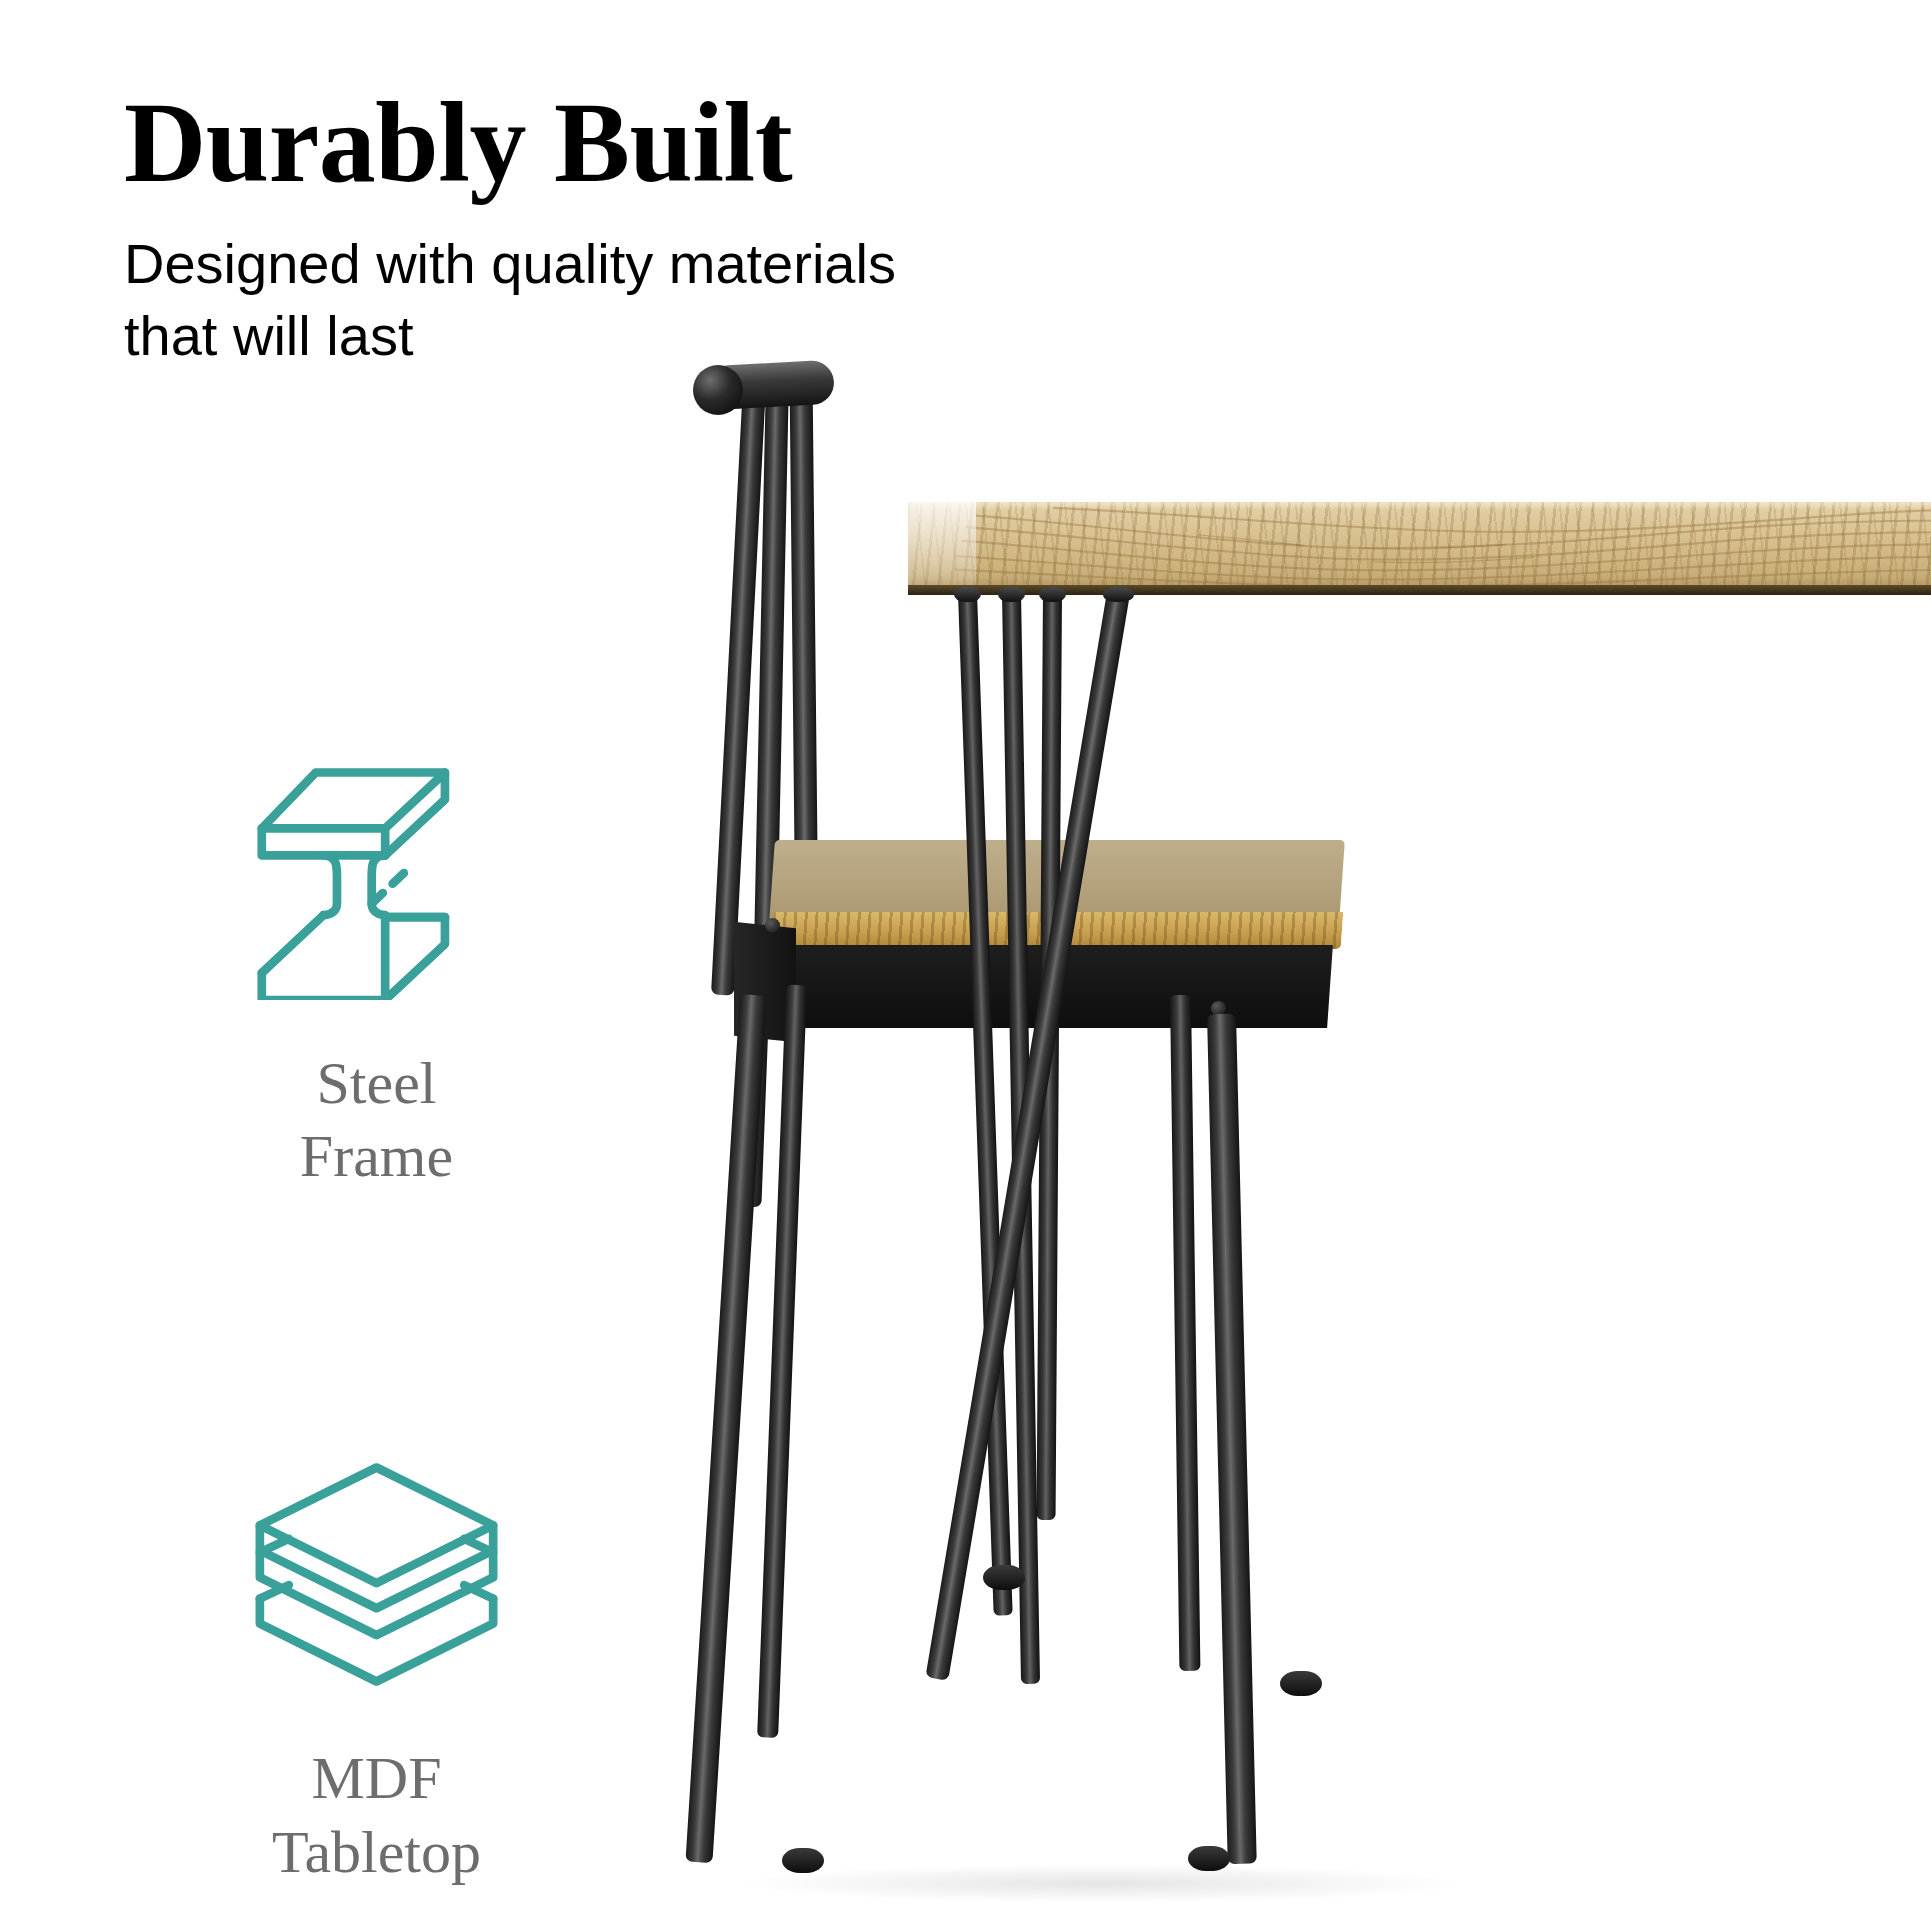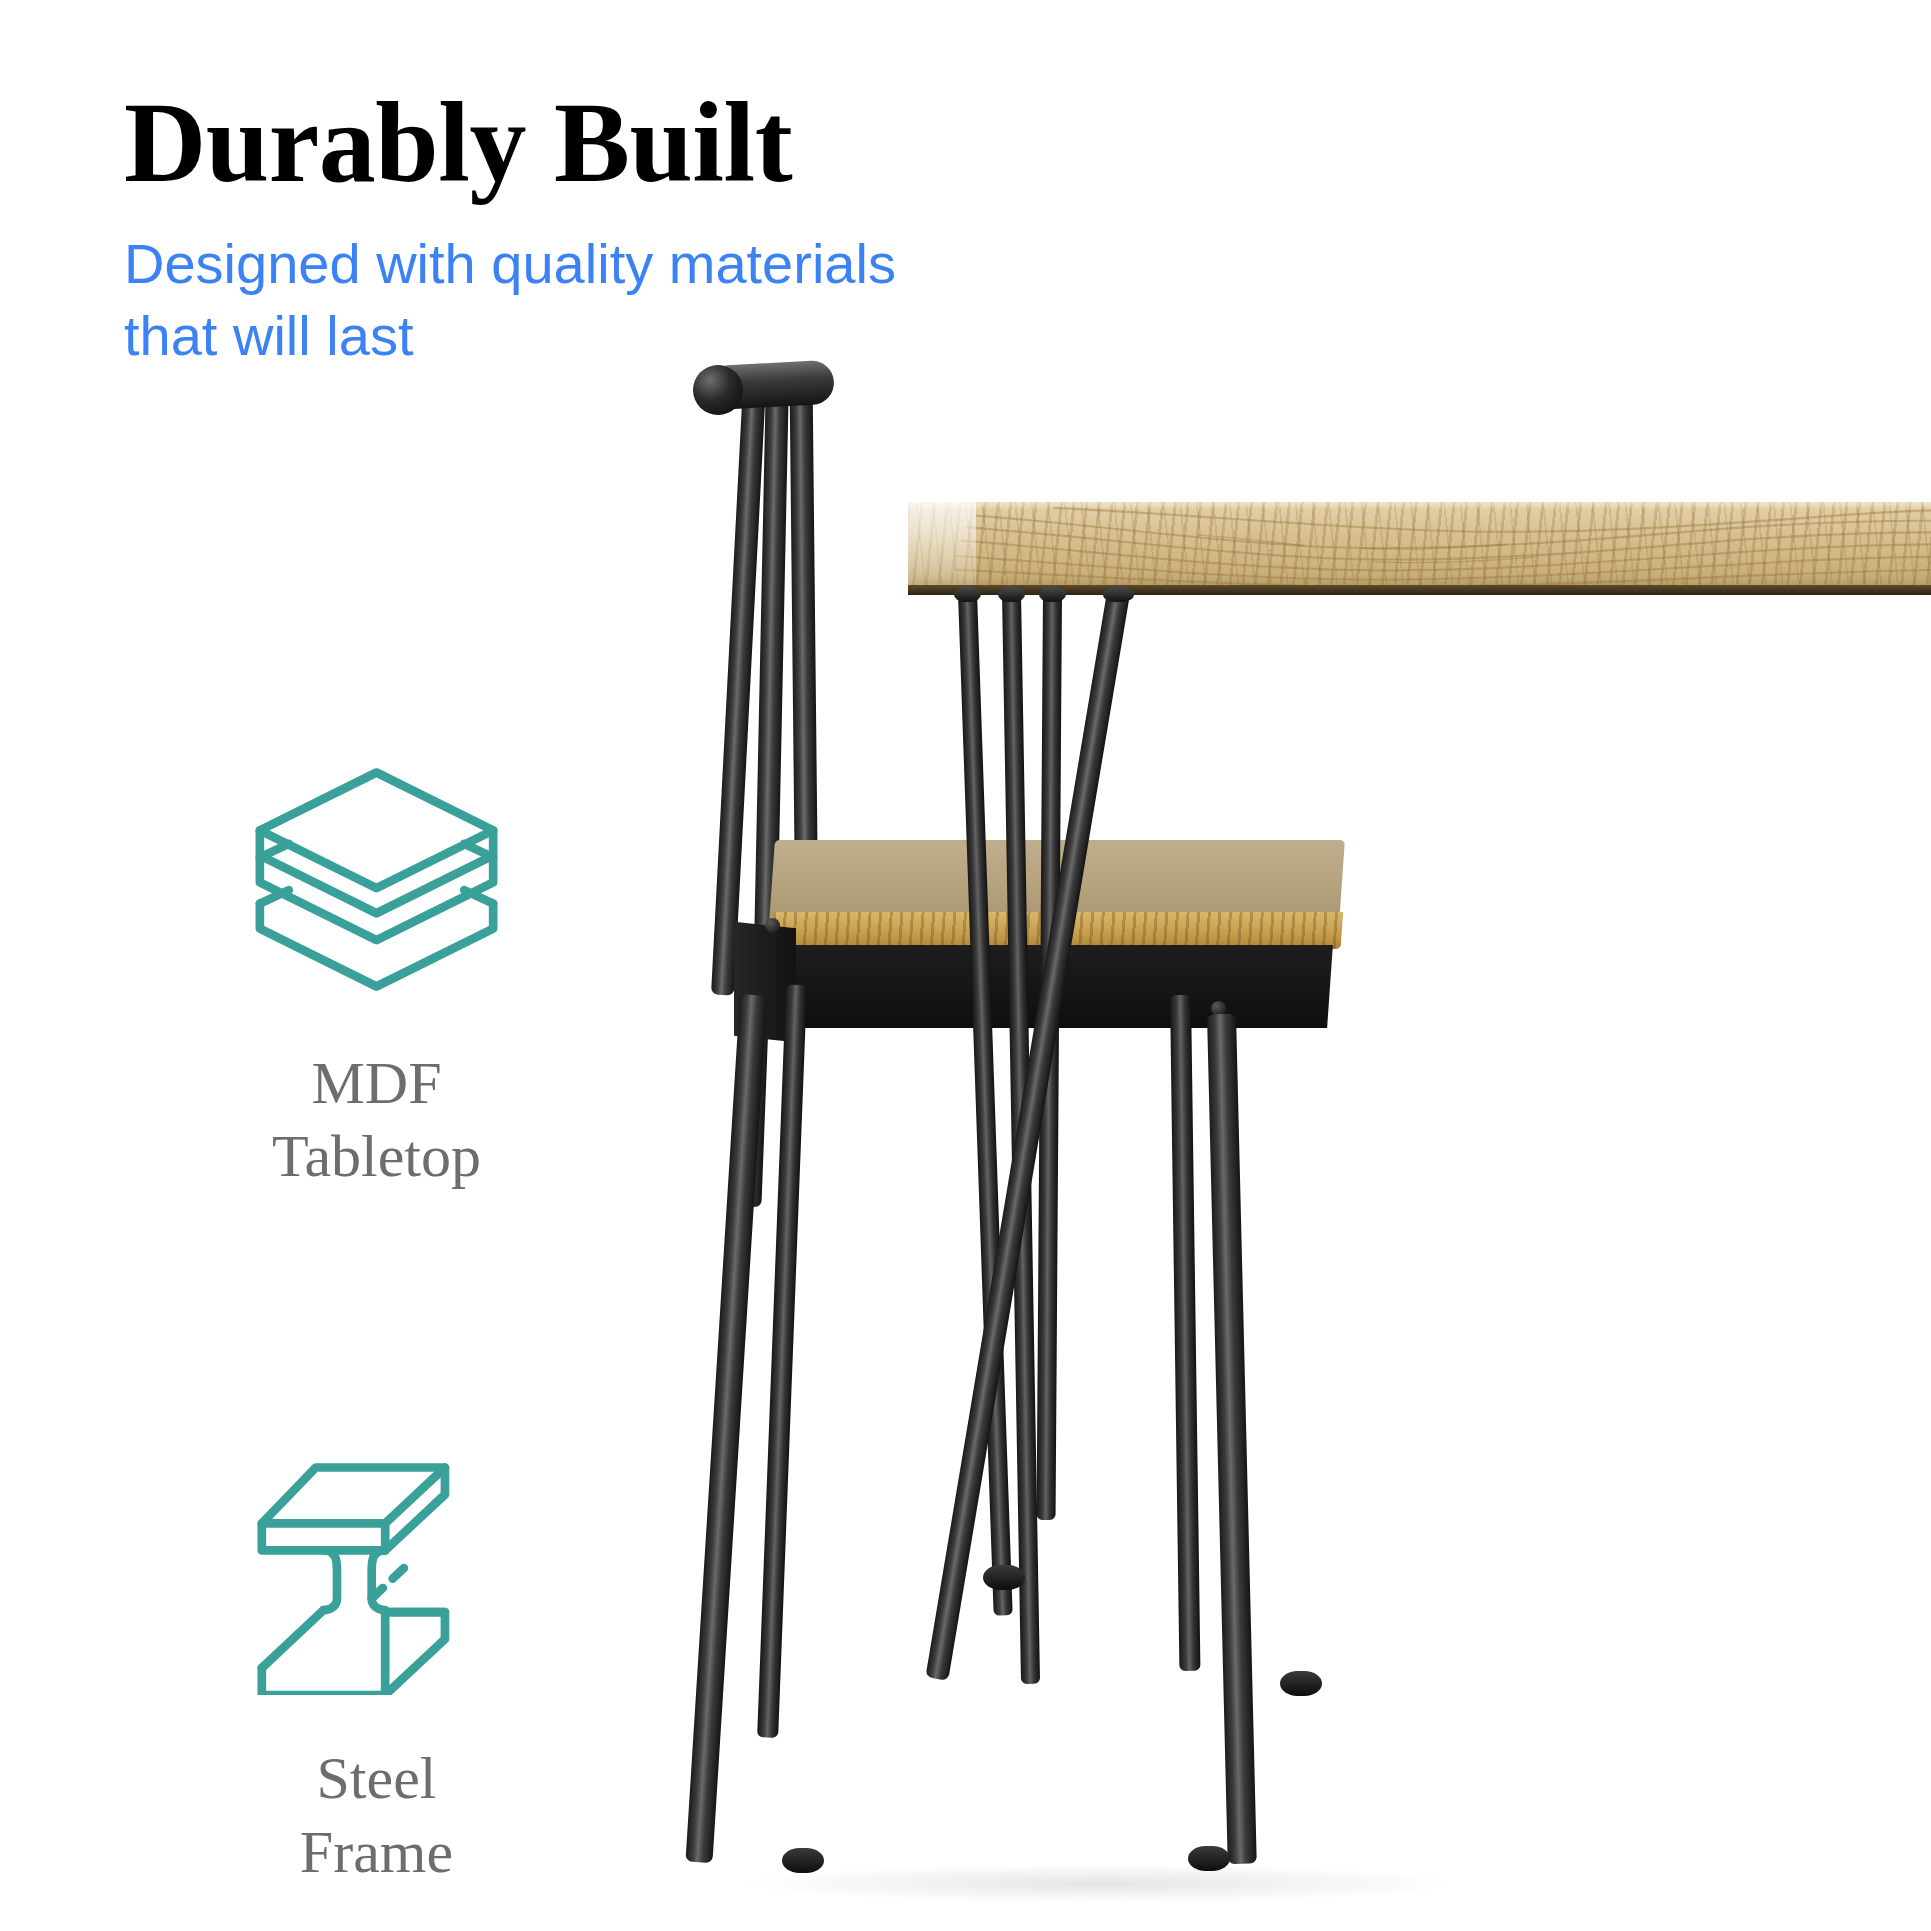--- a/index.html
+++ b/index.html
@@ -26,21 +26,21 @@
     color:#000000;
     letter-spacing:-0.5px;
   }
 
   .subhead {
     margin-top:27px;
     font-family:"Liberation Sans", sans-serif;
     font-weight:300;
     font-size:56px;
     line-height:1.28;
-    color:#3b82f6;
+    color:#000000;
     max-width:927px;
   }
   .subhead span { display:block; }
 
   
   .features { position:absolute; left:145px; top:734px; width:463px; }
   .feature { width:463px; text-align:center; }
   .feature + .feature { margin-top:236px; }
 
   .feature-icon { height:290px; display:flex; align-items:center; justify-content:center; }
@@ -141,63 +141,63 @@
     <div class="subhead">
       <span>Designed with quality materials</span>
       <span>that will last</span>
     </div>
   </div>
 
   <div class="features">
 
     <div class="feature">
       <div class="feature-icon">
+        <svg width="241" height="241" viewBox="0 0 250 250" fill="none" stroke="#3aa09a" stroke-width="9" stroke-linejoin="round" stroke-linecap="round">
+
+          <path d="M62 14 L196 14 L134 72 L6 72 Z"></path>
+
+          <path d="M6 72 L6 100 L134 100 L196 42 L196 14"></path>
+          <path d="M134 72 L134 100"></path>
+
+          <path d="M70 100 C 84 100 84 112 84 122 L84 150 C84 162 70 162 70 162"></path>
+          <path d="M70 162 L6 222"></path>
+          <path d="M134 100 C 120 100 120 112 120 122 L120 150 C120 162 134 162 134 162"></path>
+
+          <path d="M6 222 L6 250 L134 250 L196 192 L196 164 L134 164"></path>
+          <path d="M134 250 L134 164"></path>
+          <path d="M134 164 L196 164"></path>
+
+          <path d="M120 150 L160 112" stroke-dasharray="16 14"></path>
+        </svg>
+      </div>
+      <div class="feature-label">
+        <span>Steel</span>
+        <span>Frame</span>
+      </div>
+    </div>
+
+    <div class="feature">
+      <div class="feature-icon">
         <svg width="261" height="241" viewBox="0 0 270 250" fill="none" stroke="#3aa09a" stroke-width="9" stroke-linejoin="round" stroke-linecap="round">
 
           <path d="M135 14 L256 74 L135 134 L14 74 Z"></path>
           <path d="M14 74 L14 100 L135 160 L256 100 L256 74"></path>
 
           <path d="M14 102 L14 128 L135 188 L256 128 L256 102"></path>
           <path d="M14 102 L44 88"></path>
           <path d="M256 102 L226 88"></path>
 
           <path d="M14 150 L14 176 L135 236 L256 176 L256 150"></path>
           <path d="M14 150 L44 136"></path>
           <path d="M256 150 L226 136"></path>
         </svg>
       </div>
       <div class="feature-label">
         <span>MDF</span>
         <span>Tabletop</span>
-      </div>
-    </div>
-
-    <div class="feature">
-      <div class="feature-icon">
-        <svg width="241" height="241" viewBox="0 0 250 250" fill="none" stroke="#3aa09a" stroke-width="9" stroke-linejoin="round" stroke-linecap="round">
-
-          <path d="M62 14 L196 14 L134 72 L6 72 Z"></path>
-
-          <path d="M6 72 L6 100 L134 100 L196 42 L196 14"></path>
-          <path d="M134 72 L134 100"></path>
-
-          <path d="M70 100 C 84 100 84 112 84 122 L84 150 C84 162 70 162 70 162"></path>
-          <path d="M70 162 L6 222"></path>
-          <path d="M134 100 C 120 100 120 112 120 122 L120 150 C120 162 134 162 134 162"></path>
-
-          <path d="M6 222 L6 250 L134 250 L196 192 L196 164 L134 164"></path>
-          <path d="M134 250 L134 164"></path>
-          <path d="M134 164 L196 164"></path>
-
-          <path d="M120 150 L160 112" stroke-dasharray="16 14"></path>
-        </svg>
-      </div>
-      <div class="feature-label">
-        <span>Steel</span>
-        <span>Frame</span>
       </div>
     </div>
 
   </div>
 
   <div class="photo">
 
     <div class="part floor-shadow"></div>
 
     <div class="part tube" style="left:93px; top:77px; width:23px; height:599px; transform:rotate(3.0deg); transform-origin:bottom center;"></div>

